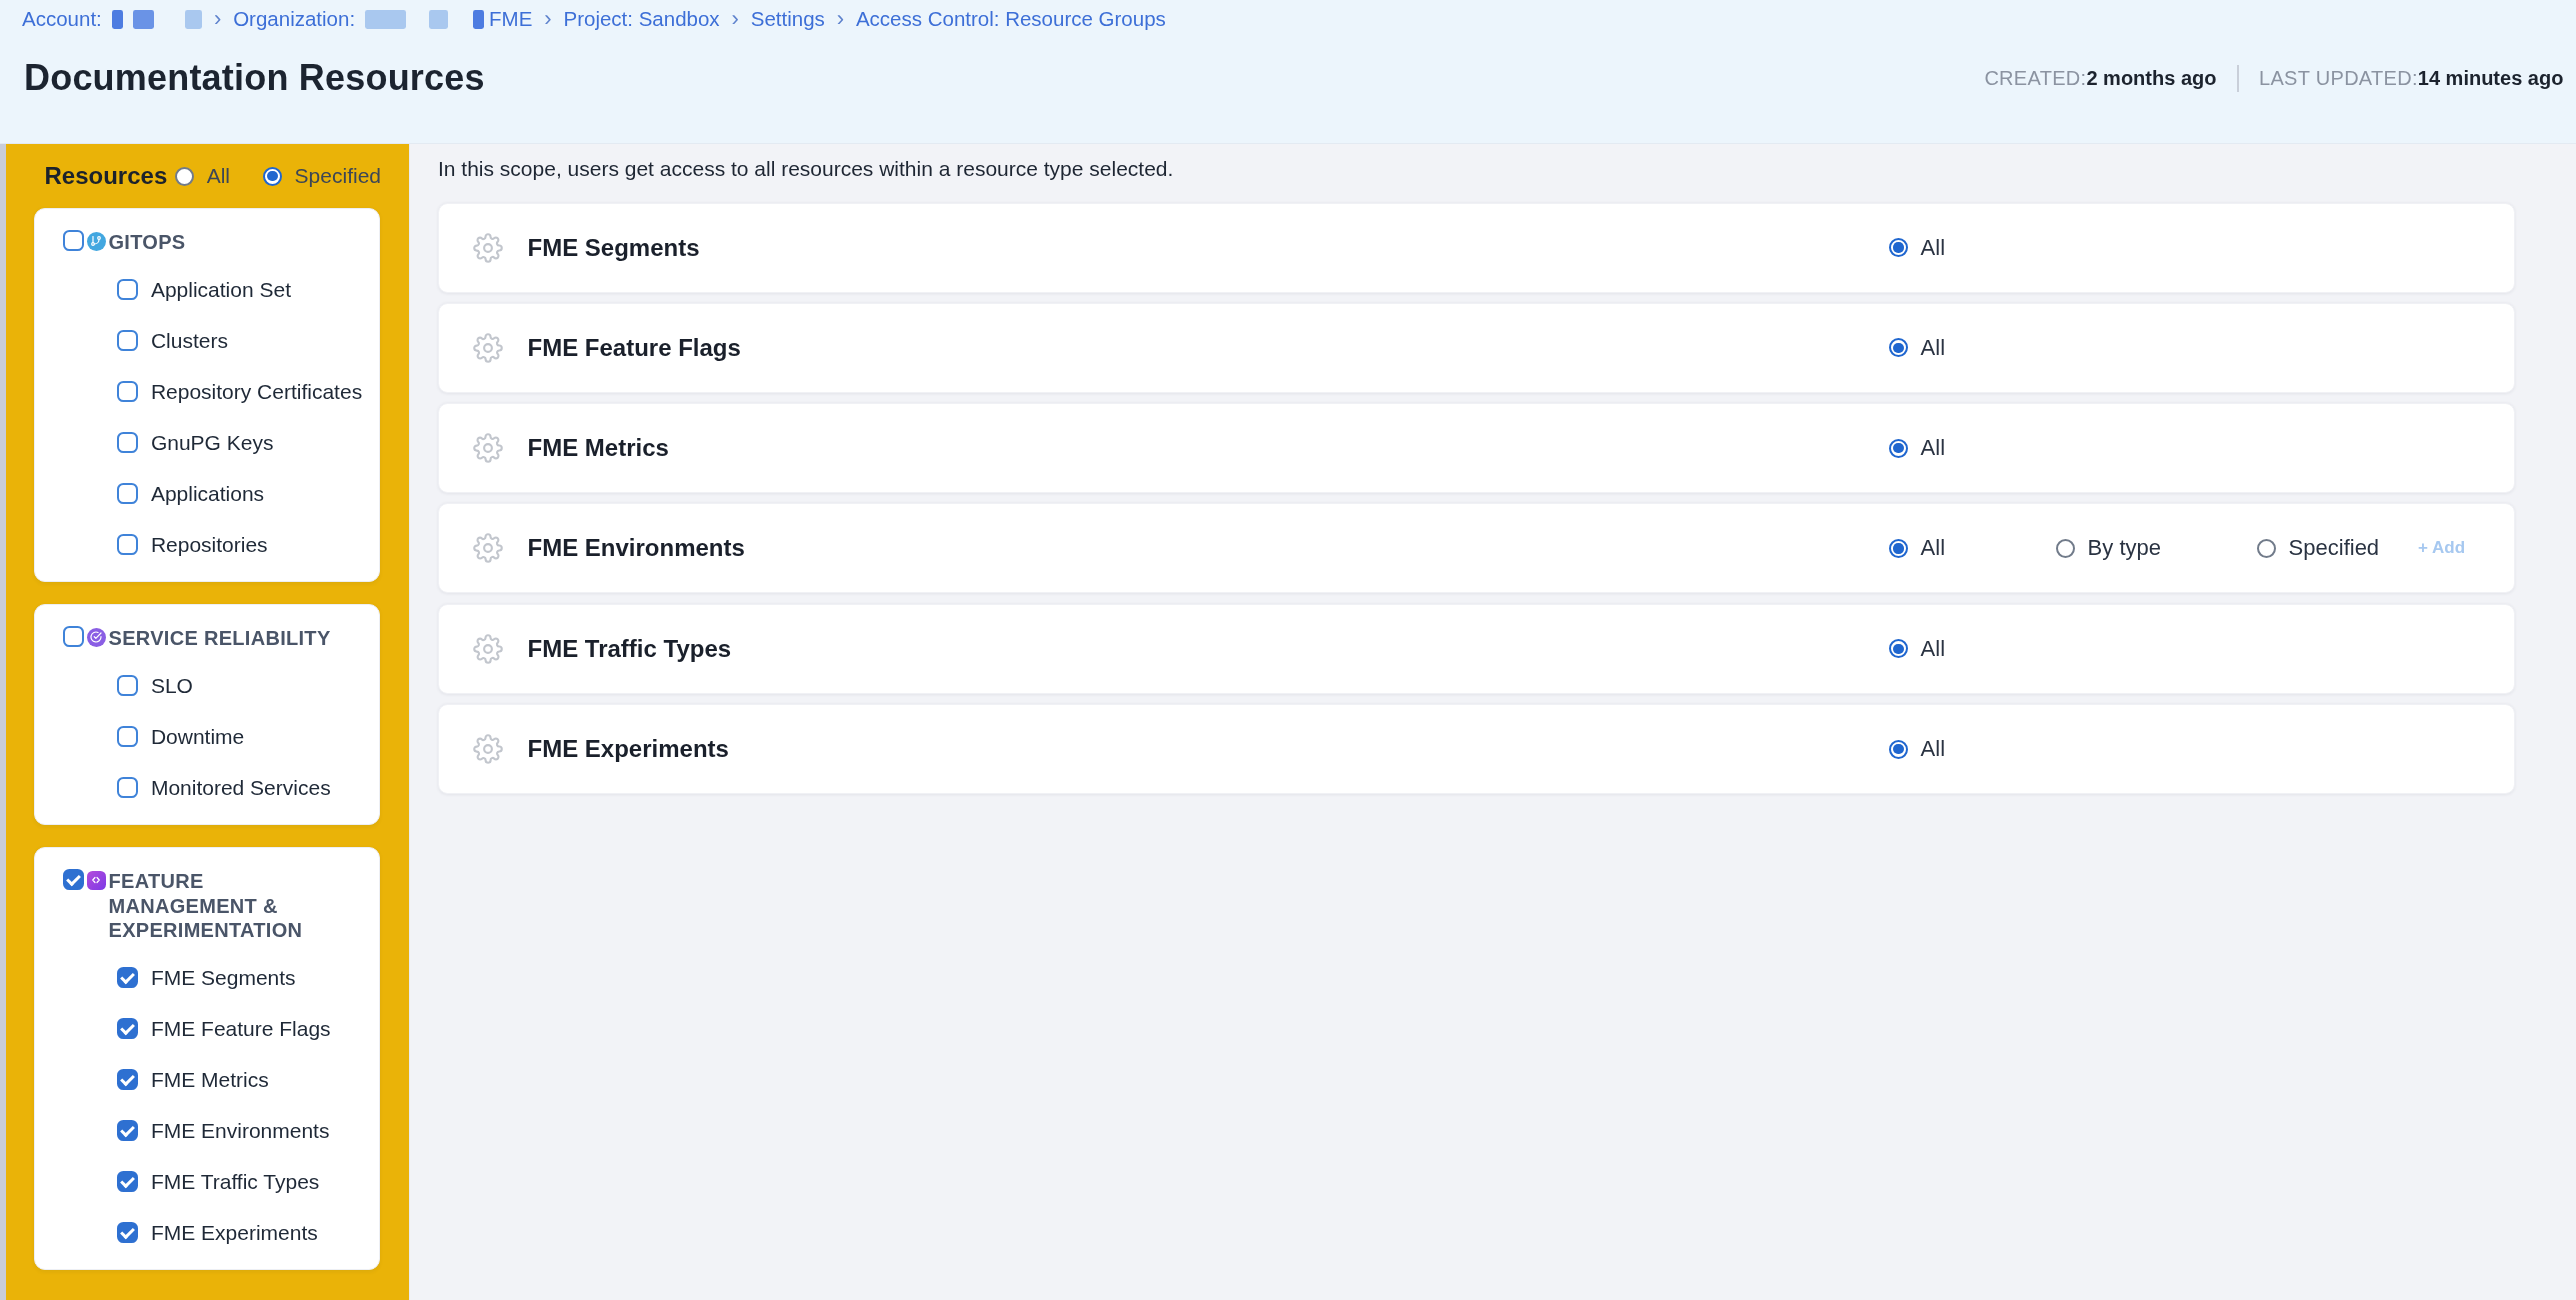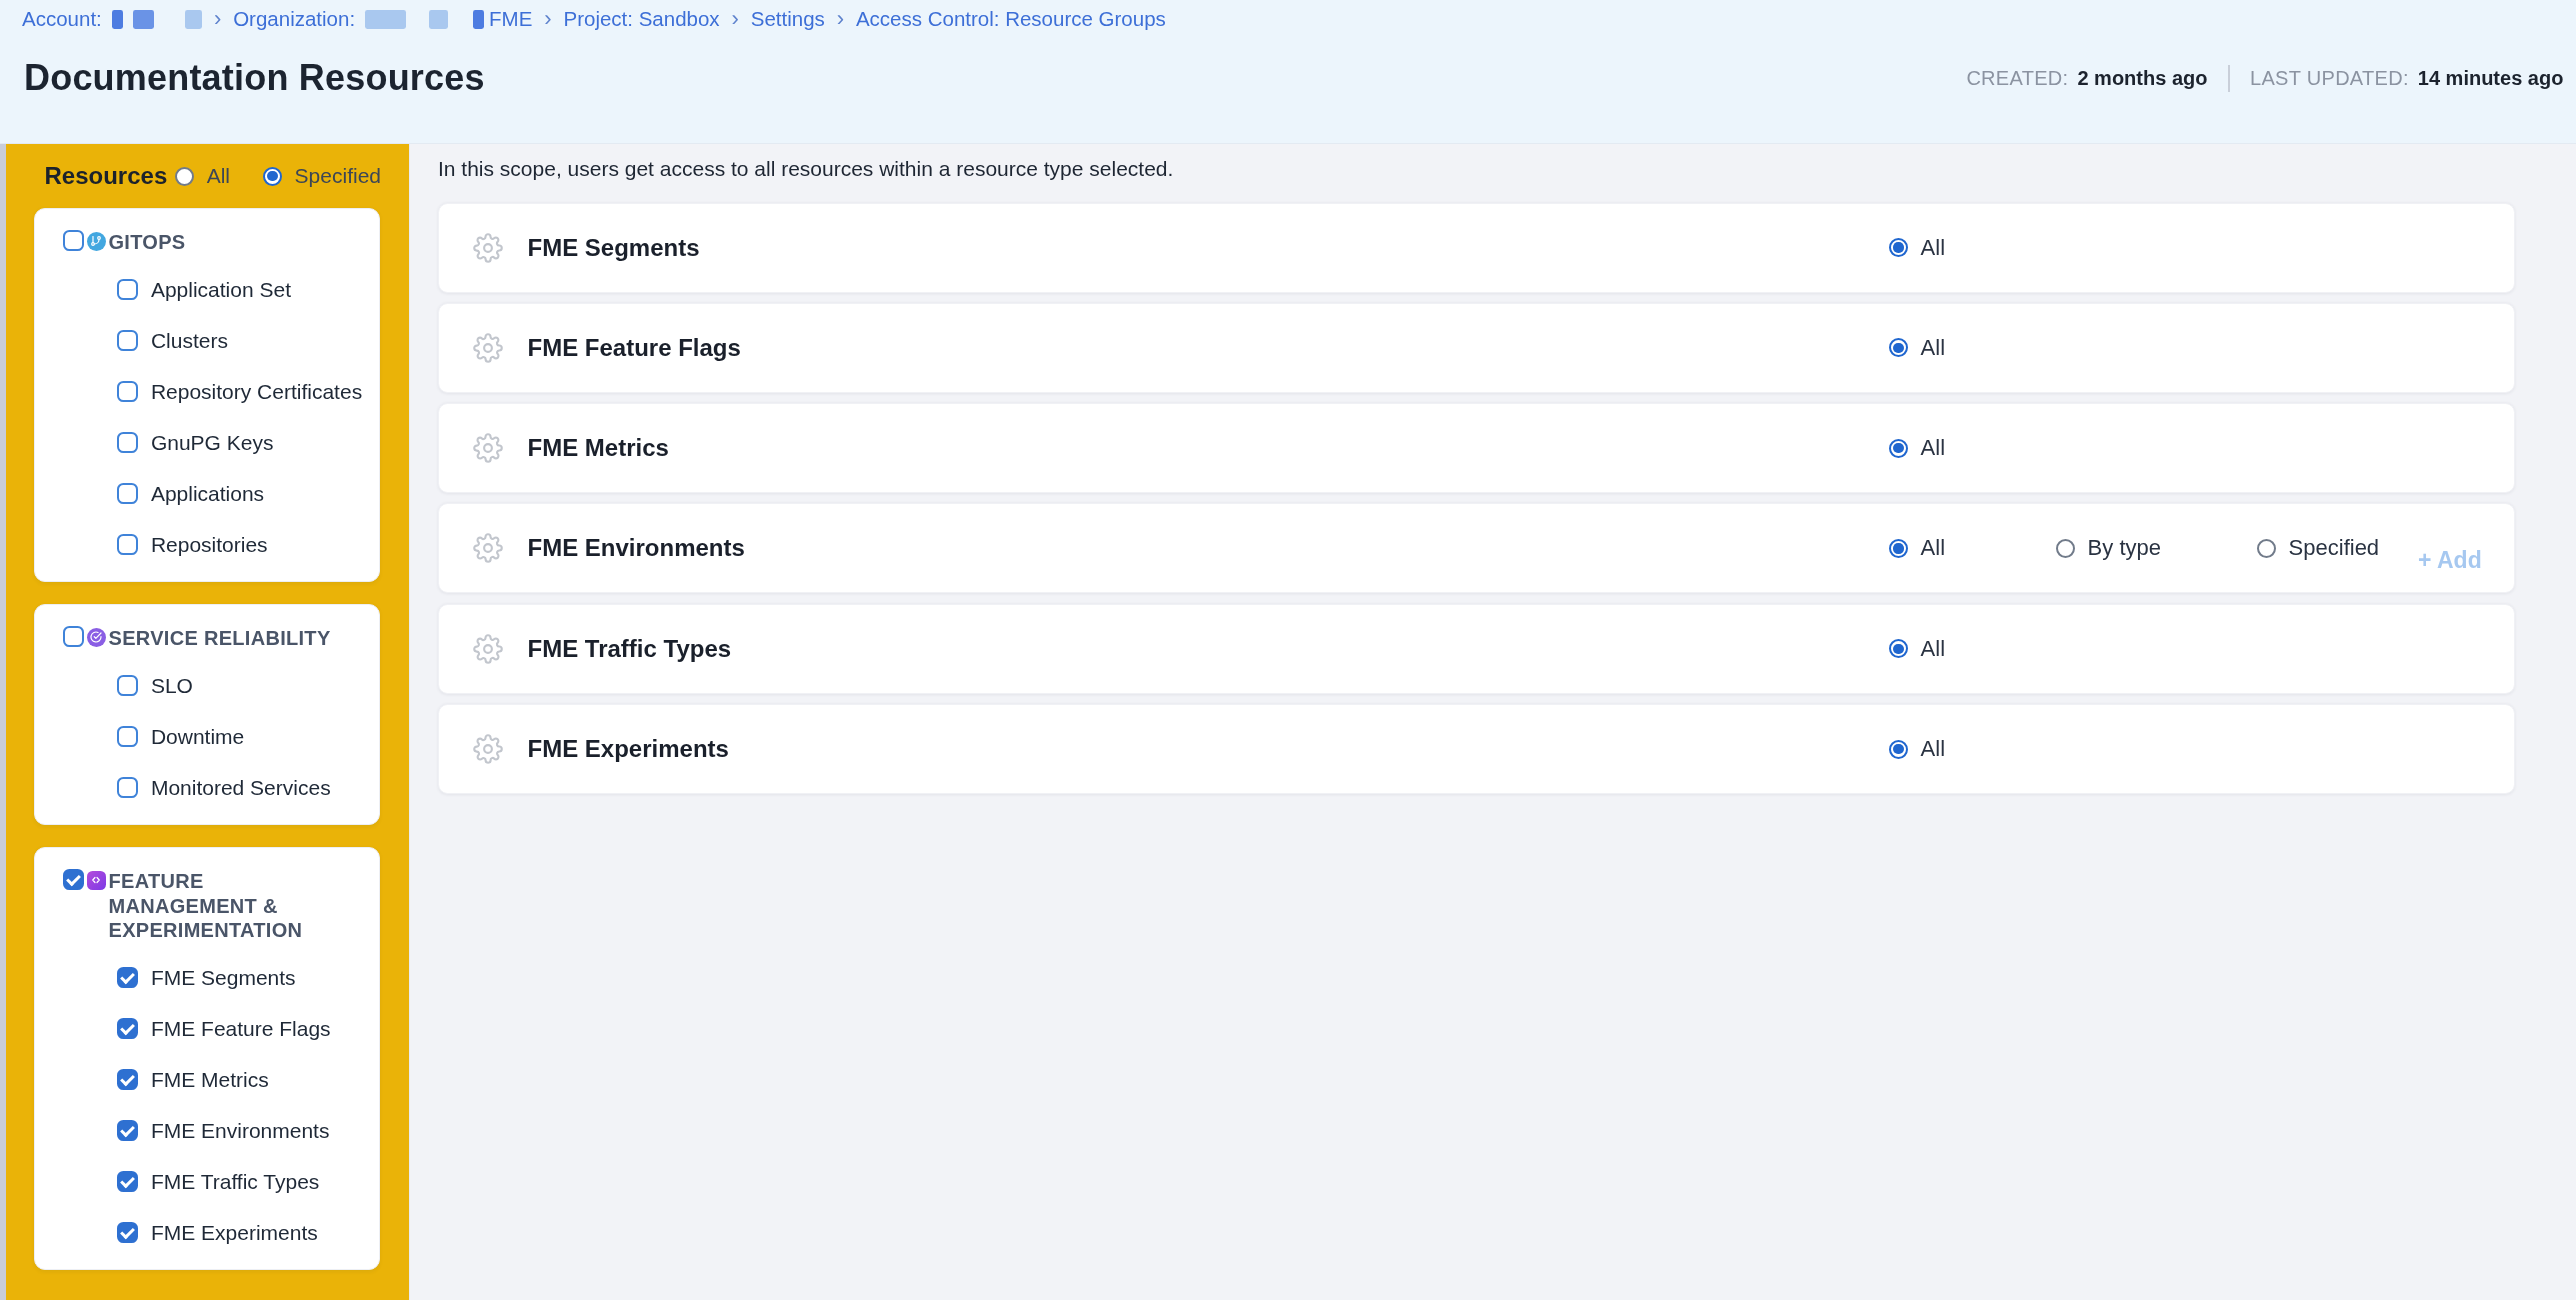--- a/index.html
+++ b/index.html
@@ -18,21 +18,21 @@
   .rb { display: inline-block; height: 19px; border-radius: 2.4px; }
   .rb-dark  { background: #4d7ce1; }
   .rb-mid   { background: #6a93e6; }
   .rb-light { background: #a9c8ef; }
   .crumb-pair { display: flex; align-items: center; gap: 5.5px; }
 
   .title-row { display: flex; align-items: center; justify-content: space-between; padding: 0 12.6px 0 24px; margin-top: 19px; }
   .page-title { font-size: 36px; font-weight: bold; color: #1c2430; letter-spacing: 0.2px; }
   .meta { display: flex; align-items: center; font-size: 20px; }
   .meta-label { color: #8b93a1; letter-spacing: 0.3px; }
-  .meta-value { color: #1c232e; margin-left: 9px; font-weight: bold; }
+  .meta-value { color: #1c232e; margin-left: 0; font-weight: bold; }
   .meta-divider { width: 1.6px; height: 27px; background: #c9cfd9; margin: 0 20.5px; }
 
   
   .content { display: flex; height: 1156px; position: relative; }
   .left-strip { position: absolute; left: 0; top: 0; width: 5.5px; height: 100%; background: #c9cdd8; }
   .sidebar {
     width: 410px; height: 100%; background: #eab308;
     border-right: 1.6px solid #e8ebf1; padding-left: 5.5px; overflow: hidden;
   }
   .sidebar-header { height: 64px; display: flex; align-items: center; padding: 0 28px 0 39px; }
@@ -76,22 +76,22 @@
     box-shadow: 0 0.8px 3.2px rgba(25,35,60,.07); margin-bottom: 10.3px;
   }
   .res-left { position: absolute; left: 34px; top: 0; height: 100%; display: flex; align-items: center; gap: 24.5px; }
   .gear-svg { width: 30px; height: 30px; color: #c2c6cd; }
   .res-label { font-size: 24px; font-weight: bold; color: #1a202b; white-space: nowrap; }
   .opt { position: absolute; top: 0; height: 100%; display: flex; align-items: center; gap: 12.6px; cursor: pointer; }
   .opt .radio-label { color: #2a3342; font-size: 22px; }
   .opt-0 { left: 1450px; }
   .opt-1 { left: 1617px; }
   .opt-2 { left: 1818px; }
-  .add-btn { position: absolute; top: 12px; left: 1979px; height: 100%; display: flex; align-items: center;
-             font-size: 23px; font-weight: bold; color: #a6c8f0; cursor: pointer; }
+  .add-btn { position: absolute; top: 0; left: 1979px; height: 100%; display: flex; align-items: center;
+             font-size: 17px; font-weight: bold; color: #a6c8f0; cursor: pointer; }
 
   svg.white-glyph { stroke: #fff; fill: none; stroke-width: 2.4; stroke-linecap: round; stroke-linejoin: round; }
 </style>
 </head>
 <body>
 
 <svg width="0" height="0" style="position:absolute">
   <symbol id="gear" viewBox="0 0 24 24">
     <circle cx="12" cy="12" r="3.1" fill="none" stroke="currentColor" stroke-width="1.7"></circle>
     <path fill="none" stroke="currentColor" stroke-width="1.7" stroke-linejoin="round" d="M19.4 15a1.65 1.65 0 0 0 .33 1.82l.06.06a2 2 0 0 1 0 2.83 2 2 0 0 1-2.83 0l-.06-.06a1.65 1.65 0 0 0-1.82-.33 1.65 1.65 0 0 0-1 1.51V21a2 2 0 0 1-2 2 2 2 0 0 1-2-2v-.09A1.65 1.65 0 0 0 9 19.4a1.65 1.65 0 0 0-1.82.33l-.06.06a2 2 0 0 1-2.83 0 2 2 0 0 1 0-2.83l.06-.06a1.65 1.65 0 0 0 .33-1.82 1.65 1.65 0 0 0-1.51-1H3a2 2 0 0 1-2-2 2 2 0 0 1 2-2h.09A1.65 1.65 0 0 0 4.6 9a1.65 1.65 0 0 0-.33-1.82l-.06-.06a2 2 0 0 1 0-2.83 2 2 0 0 1 2.83 0l.06.06a1.65 1.65 0 0 0 1.82.33H9a1.65 1.65 0 0 0 1-1.51V3a2 2 0 0 1 2-2 2 2 0 0 1 2 2v.09a1.65 1.65 0 0 0 1 1.51 1.65 1.65 0 0 0 1.82-.33l.06-.06a2 2 0 0 1 2.83 0 2 2 0 0 1 0 2.83l-.06.06a1.65 1.65 0 0 0-.33 1.82V9a1.65 1.65 0 0 0 1.51 1H21a2 2 0 0 1 2 2 2 2 0 0 1-2 2h-.09a1.65 1.65 0 0 0-1.51 1z"></path>

